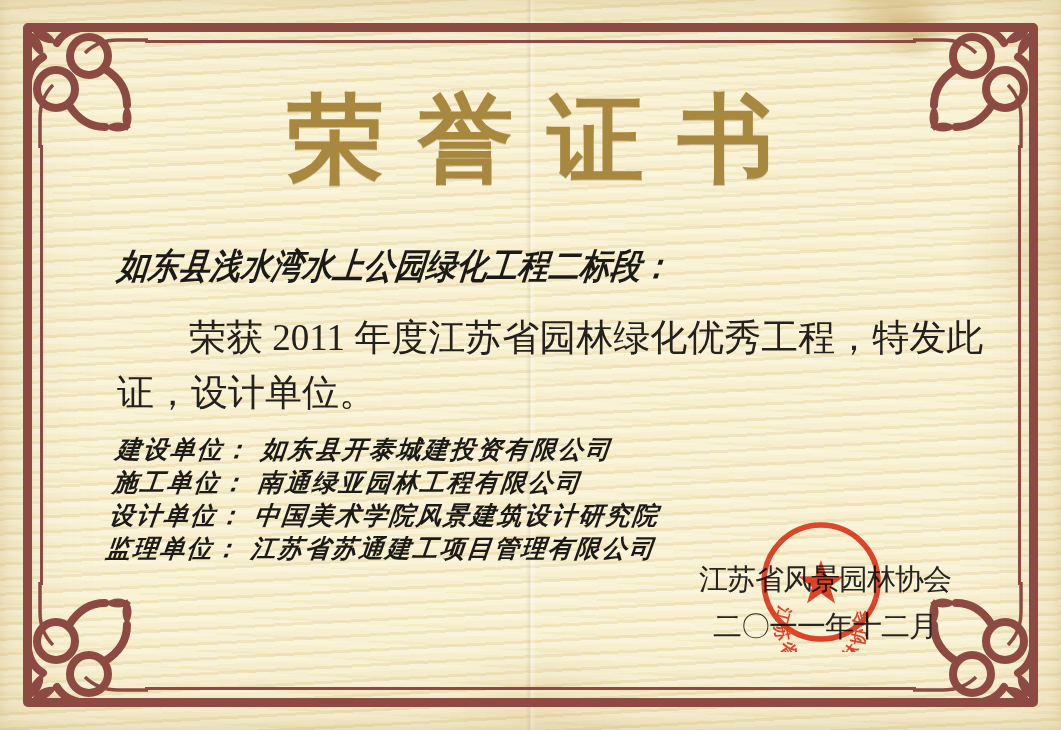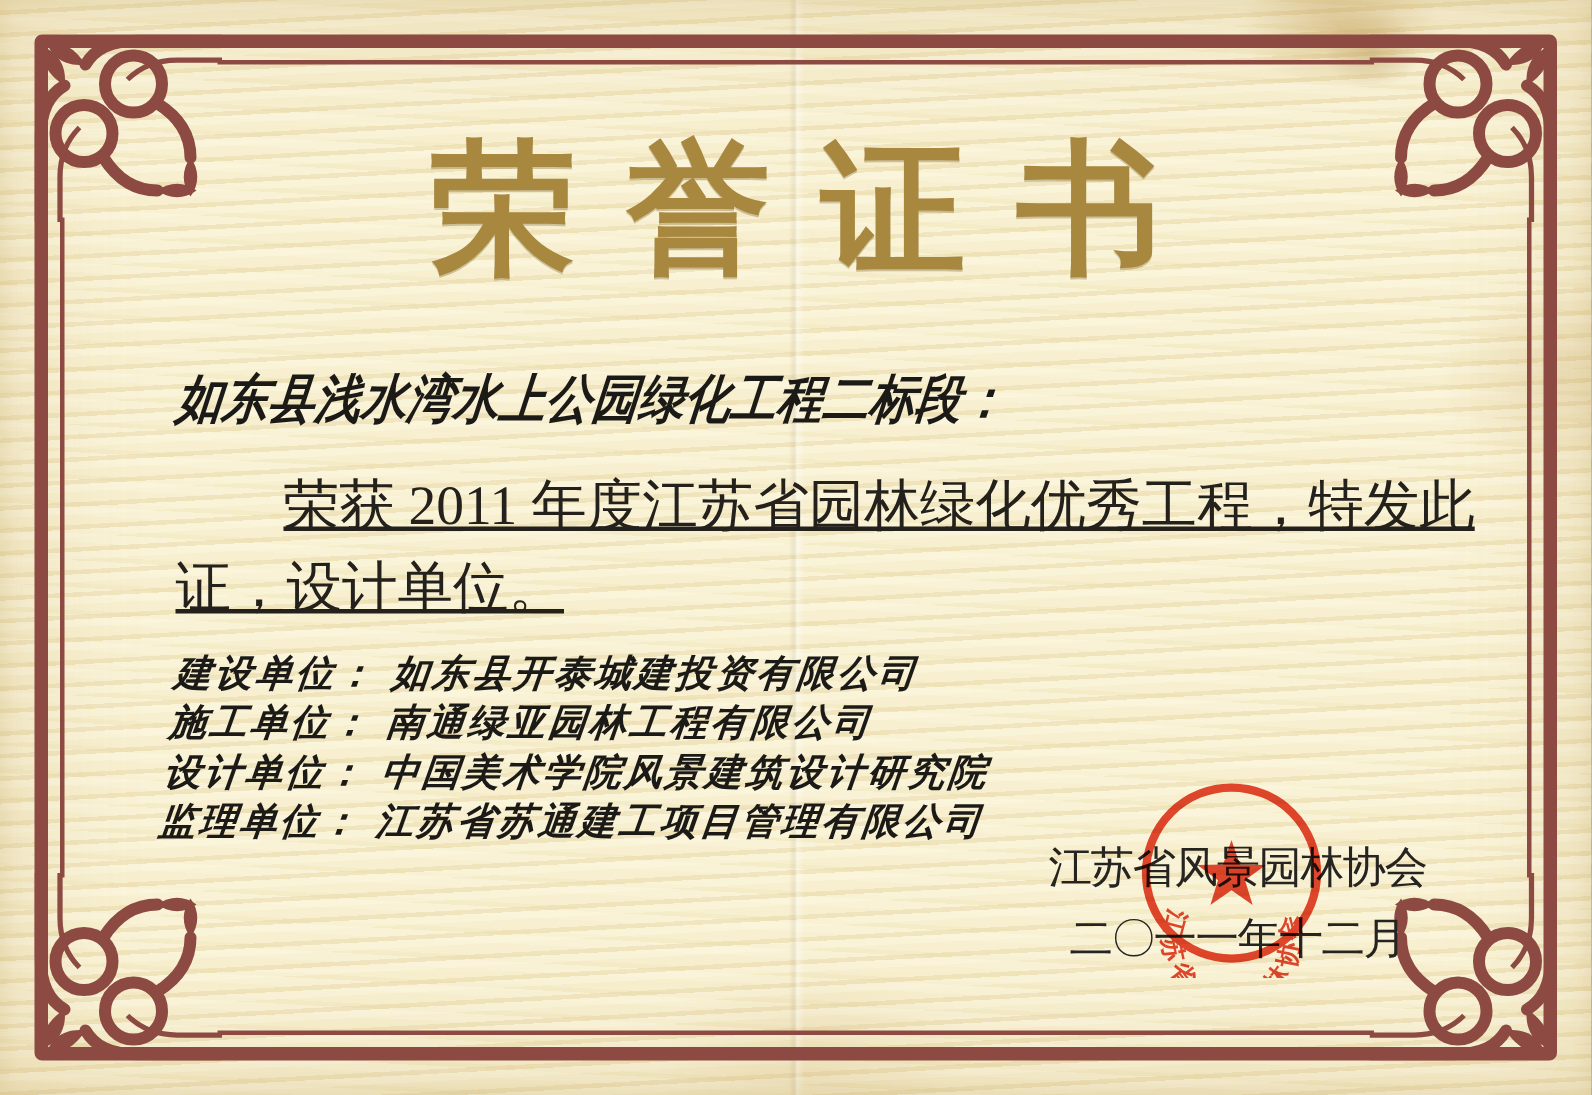--- a/index.html
+++ b/index.html
@@ -40,21 +40,21 @@
     text-align:center;font-size:96px;line-height:1;font-weight:bold;
     letter-spacing:34px;padding-left:34px;box-sizing:border-box;
     color:#a8873f;text-shadow:0 1px 0 rgba(110,82,28,.30);font-family:Liberation Serif, serif;
   }
   .hand{font-style:italic;font-weight:bold;}
   .recipient{
     position:absolute;left:120px;top:244px;font-size:35px;line-height:1.3;
     letter-spacing:0;transform:skewX(-6deg) scaleX(.88);transform-origin:left top;
     white-space:nowrap;color:#1c1a17;
   }
-  .body-line{position:absolute;font-size:37px;line-height:1.3;white-space:nowrap;color:#24211c;text-decoration:underline;}
+  .body-line{position:absolute;font-size:37px;line-height:1.3;white-space:nowrap;color:#24211c;}
   .body-line.l1{left:189px;top:314px;}
   .body-line.l2{left:117px;top:369px;}
   .units{position:absolute;left:118px;top:433px;transform:skewX(-6deg);transform-origin:left top;}
   .unit-row{font-size:25px;line-height:33px;letter-spacing:2px;white-space:nowrap;
     font-style:italic;font-weight:bold;color:#1c1a17;}
   .unit-value{margin-left:10px;}
   .issuer-block{position:absolute;left:660px;top:559px;width:330px;text-align:center;color:#262420;}
   .issuer{font-size:29px;line-height:40px;letter-spacing:-1px;white-space:nowrap;}
   .date{font-size:29px;line-height:40px;letter-spacing:-1px;margin-top:7px;white-space:nowrap;}
   

